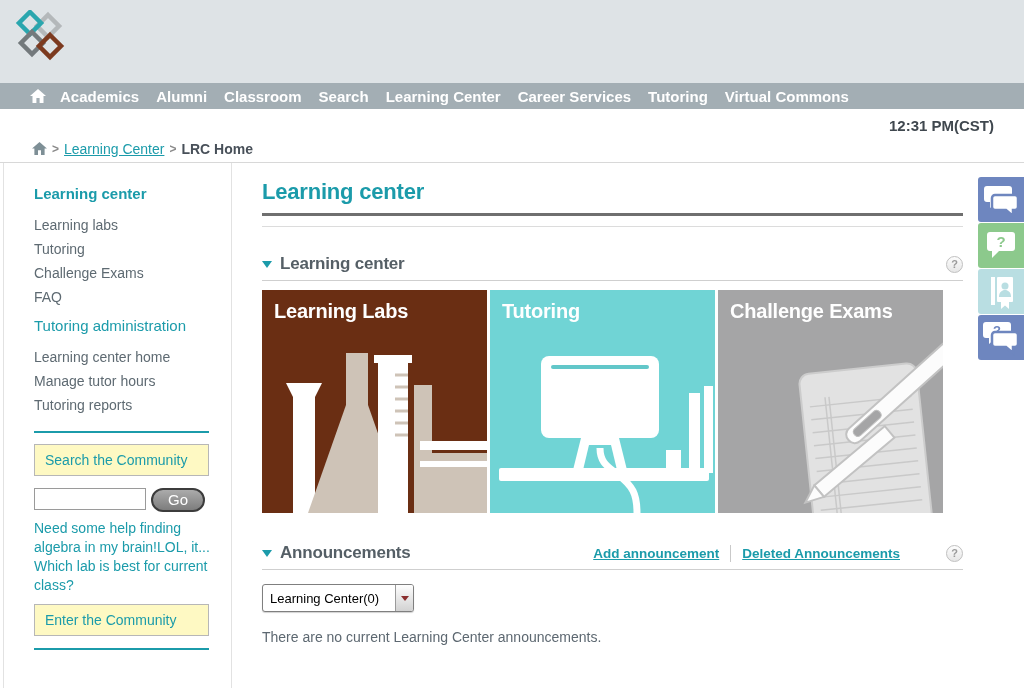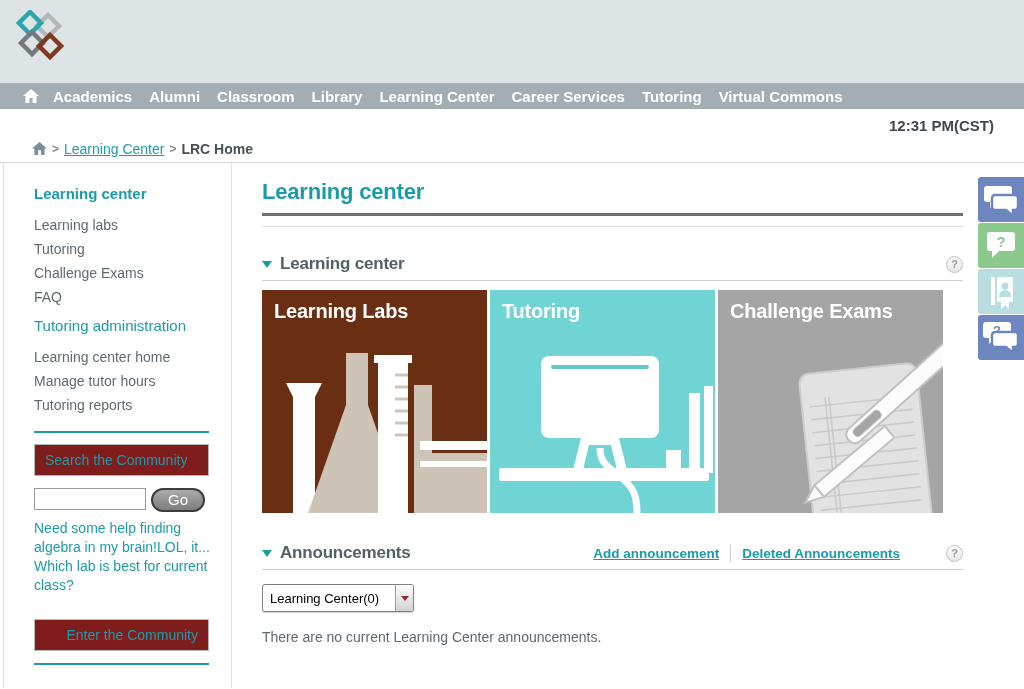--- a/index.html
+++ b/index.html
@@ -9,21 +9,21 @@
     font-family:"Liberation Sans", sans-serif; color:#5d6871;
   }
   
   .header { height:83px; background:#dee3e6; display:flex; align-items:flex-start; padding:10px 0 0 14px; }
   .logo { display:flex; align-items:flex-start; }
   .logo svg { display:block; }
   .brand-text { margin-left:2px; margin-top:6px; line-height:1; }
   .brand-name { font-size:27px; color:#8a3c1c; letter-spacing:-0.5px; display:block; }
   .brand-college { font-size:17px; color:#8a3c1c; display:block; text-align:right; margin-top:1px; padding-right:2px; }
   
-  .nav { height:26px; background:#a3aeb4; display:flex; align-items:center; padding-left:23px; }
+  .nav { height:26px; background:#a3aeb4; display:flex; align-items:center; padding-left:30px; }
   .nav a { color:#fff; text-decoration:none; font-size:15px; font-weight:600; margin-right:17px; white-space:nowrap; }
   .nav a.active { font-weight:800; }
   .nav .nav-home { display:flex; align-items:center; margin-right:14px; }
   
   .util-row { height:26px; text-align:right; padding:8px 30px 0 0; font-size:15px; font-weight:bold; color:#40484f; }
   .crumb-row { height:28px; display:flex; align-items:center; padding-left:32px; border-bottom:1px solid #d8d8d8; font-size:14px; }
   .crumb-row .sep { color:#8a8a8a; margin:0 5px; font-weight:bold; font-size:12px; }
   .crumb-link { color:#1b9baa; text-decoration:underline; }
   .crumb-current { color:#485059; font-weight:bold; }
   .crumb-home { display:flex; align-items:center; }
@@ -33,32 +33,32 @@
     width:229px; margin-left:3px; flex:none;
     border-left:1px solid #e2e2e2; border-right:1px solid #e2e2e2;
     padding:22px 0 0 30px;
   }
   .side-heading { color:#1b9baa; font-size:15px; font-weight:bold; margin-bottom:11px; }
   .side-item { display:block; color:#5e6a72; font-size:14px; text-decoration:none; line-height:24px; }
   .side-item + .side-heading2 { margin-top:8px; }
   .side-heading2 { color:#1b9baa; font-size:15px; font-weight:normal; margin:6px 0 11px; }
   .teal-rule { width:175px; height:2px; background:#1b9baa; border:0; margin:14px 0 0; }
   .community-box {
-    width:175px; margin-top:11px; background:#7f1d1d; border:1px solid #b7b7b7;
+    width:175px; margin-top:11px; background:#fef9c3; border:1px solid #b7b7b7;
     color:#1b9baa; font-size:14px; padding:7px 10px; cursor:pointer;
   }
   .search-row { display:flex; align-items:flex-start; margin-top:12px; }
   .search-input { width:112px; height:22px; border:1px solid #9a9a9a; background:#fff; font-size:13px; padding:0 4px; }
   .go-btn {
     width:54px; height:24px; margin-left:5px; border:2px solid #3c3c3c; border-radius:12px;
     background:linear-gradient(#ababab,#7d7d7d); color:#fff; font-size:15px; line-height:20px;
     text-align:center; cursor:pointer; font-family:"Liberation Sans",sans-serif;
   }
   .teaser { width:182px; color:#1b9baa; font-size:14px; line-height:19px; margin-top:7px; text-decoration:none; display:block; }
-  .enter-box { margin-top:24px;text-align:right; }
+  .enter-box { margin-top:9px; }
   
   .main { flex:1; padding:16px 61px 0 30px; }
   .page-title { color:#1b9baa; font-size:22px; font-weight:bold; letter-spacing:-0.2px;
     padding-bottom:8px; border-bottom:3px solid #6f6f6f; }
   .light-rule { height:1px; background:#dcdcdc; border:0; margin-top:10px; }
   .section-head { display:flex; align-items:center; padding-bottom:6px; border-bottom:1px solid #cfcfcf; }
   .section-head.first { margin-top:27px; }
   .tri { width:0; height:0; border-left:5px solid transparent; border-right:5px solid transparent;
     border-top:7px solid #1b9baa; margin-right:8px; flex:none; }
   .section-title { color:#555f66; font-size:17px; font-weight:bold; letter-spacing:-0.2px; }
@@ -112,21 +112,21 @@
 
 <div class="nav">
   <a href="#" class="nav-home">
     <svg width="16" height="14" viewBox="0 0 16 14" fill="#fff">
         <path d="M8 0 L16 7 L13.5 7 L13.5 14 L9.6 14 L9.6 9 L6.4 9 L6.4 14 L2.5 14 L2.5 7 L0 7 Z"></path>
       </svg>
   </a>
   <a href="#">Academics</a>
   <a href="#">Alumni</a>
   <a href="#">Classroom</a>
-  <a href="#">Library</a>
+  <a href="#">Search</a>
   <a href="#" class="active">Learning Center</a>
   <a href="#">Career Services</a>
   <a href="#">Tutoring</a>
   <a href="#">Virtual Commons</a>
 </div>
 
 <div class="util-row">12:31 PM(CST)</div>
 
 <div class="crumb-row">
   <a href="#" class="crumb-home">

